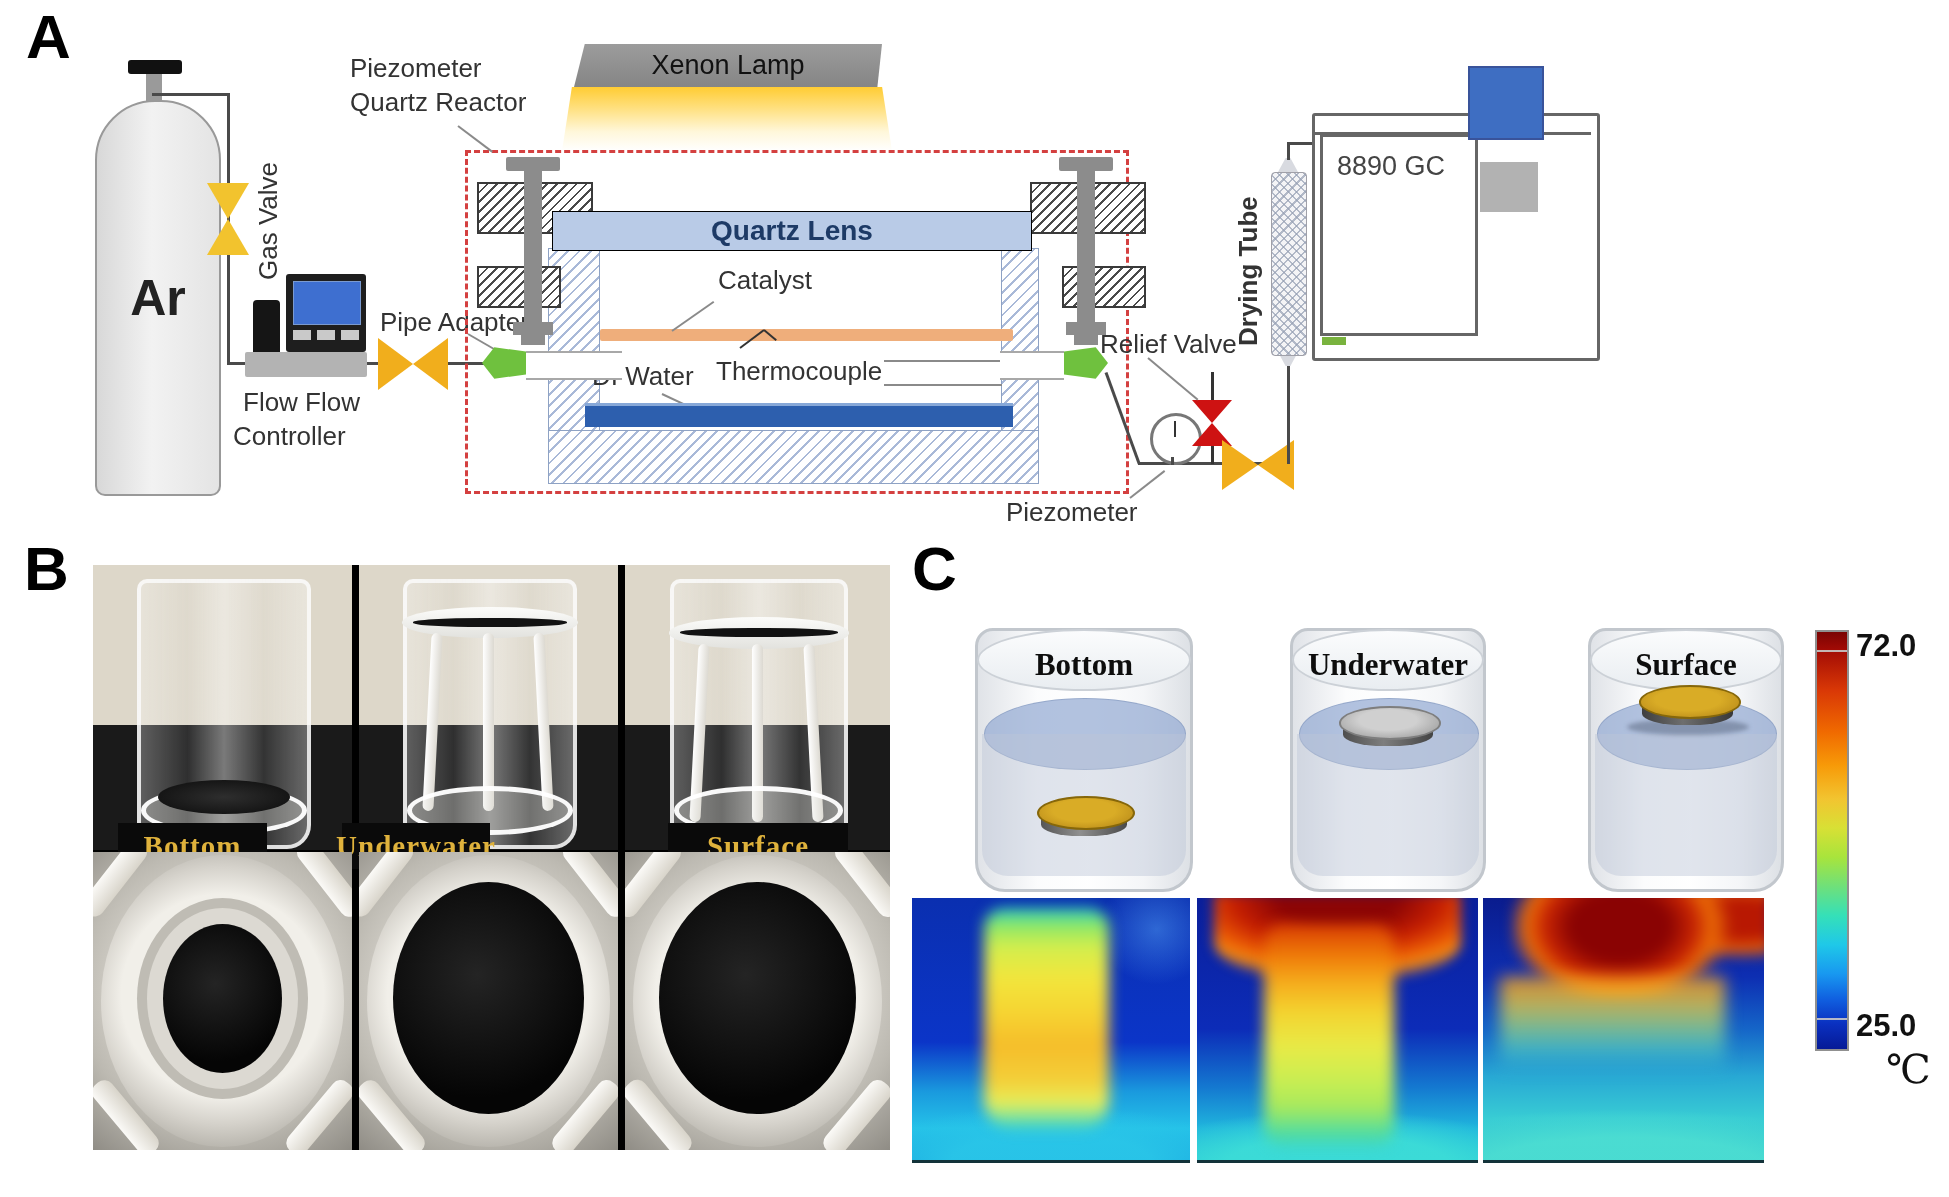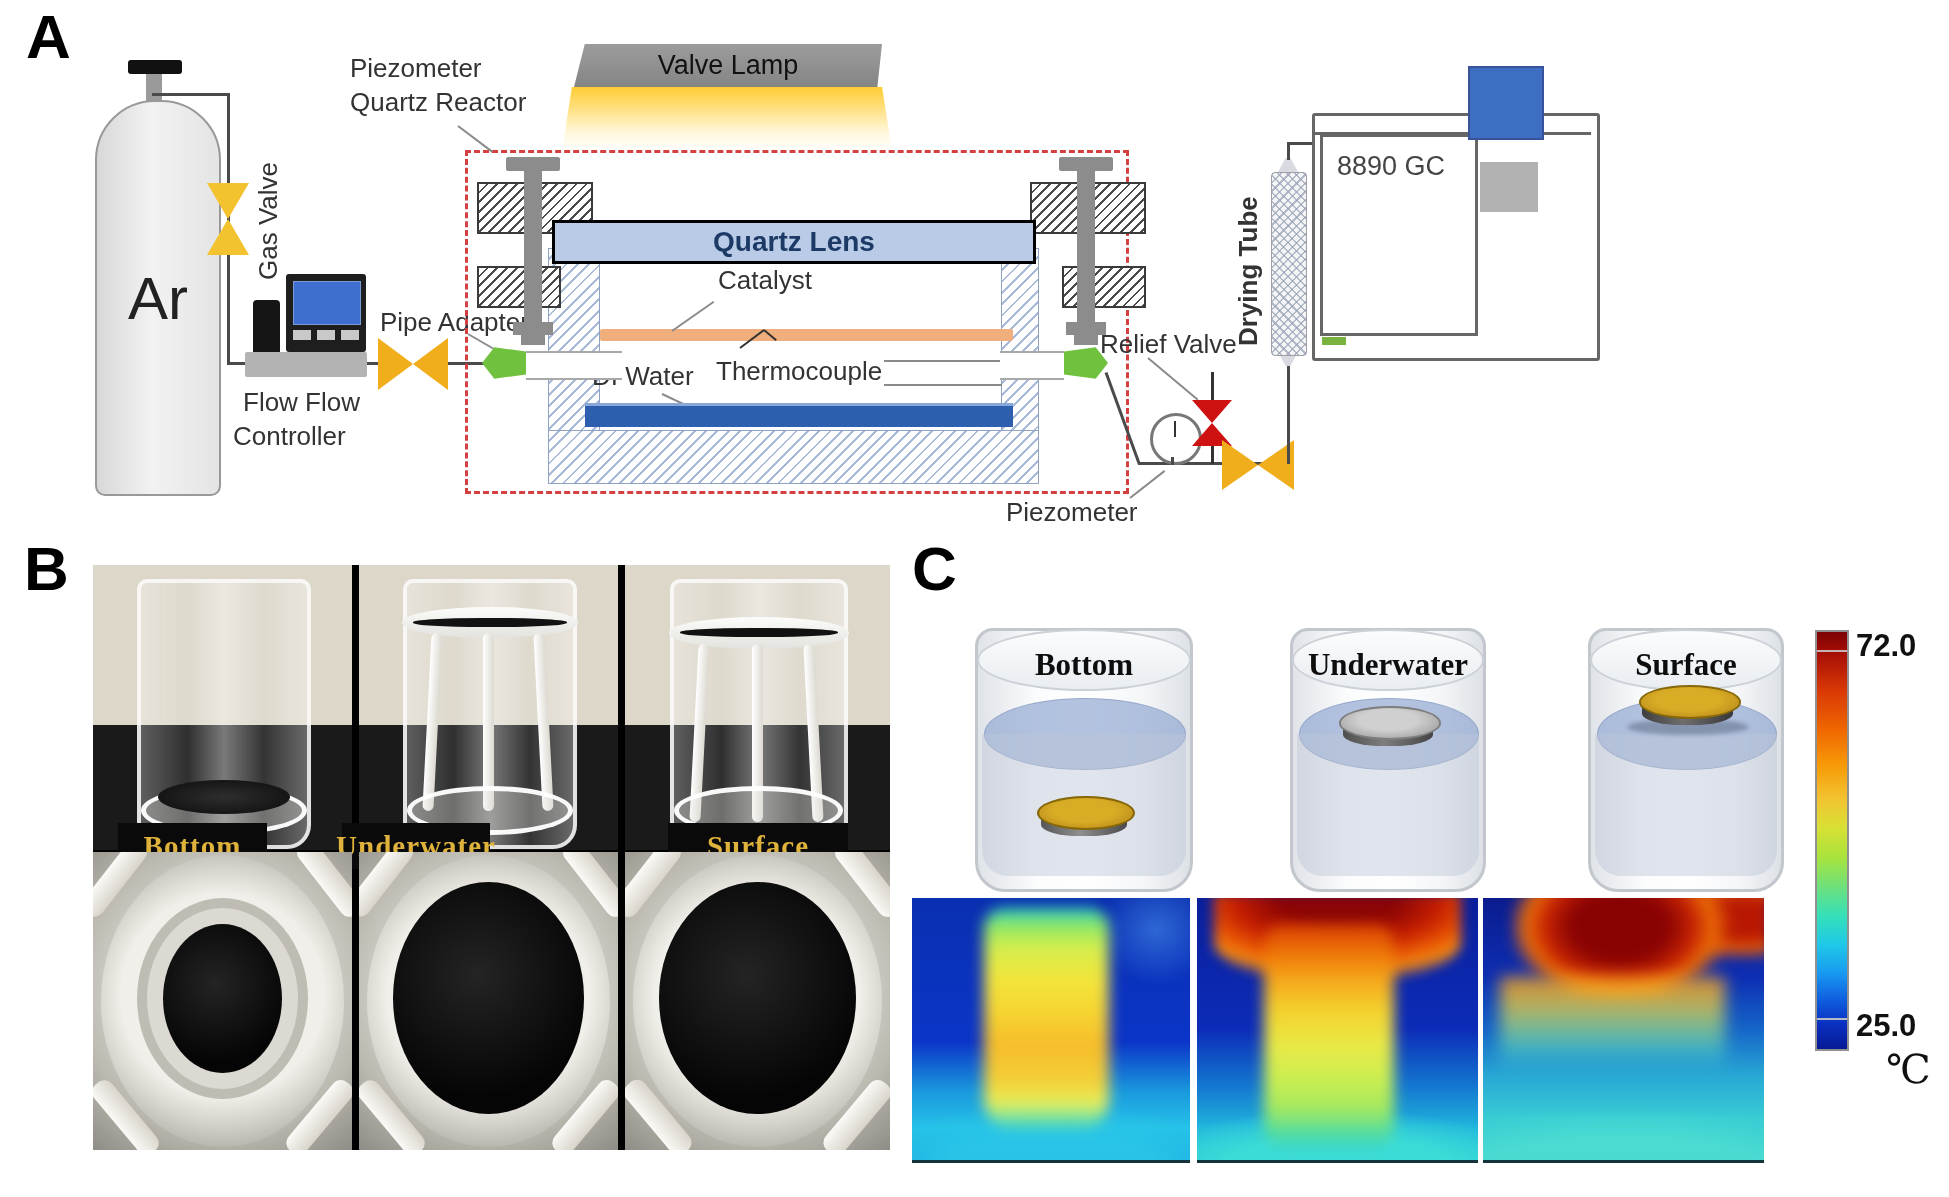--- a/index.html
+++ b/index.html
@@ -96,21 +96,21 @@
 </head>
 <body>
 
 <div class="fig">
 
   <div class="panel-letter" style="left:26px;top:6px;">A</div>
 
   <div class="abs" style="left:128px;top:60px;width:54px;height:14px;background:#111;border-radius:3px;"></div>
   <div class="abs" style="left:146px;top:74px;width:16px;height:28px;background:#9a9a9a;"></div>
   <div class="abs" style="left:95px;top:100px;width:122px;height:392px;border:2px solid #999;border-radius:60px 60px 10px 10px;background:linear-gradient(90deg,#d8d8d8,#f2f2f2 45%,#e4e4e4);display:flex;align-items:center;justify-content:center;">
-    <span style="font-size:60px;color:#222;">Ar</span>
+    <span style="font-size:50px;color:#222;font-weight:bold;">Ar</span>
   </div>
 
   <div class="ln" style="left:152px;top:93px;width:78px;height:3px;"></div>
   <div class="ln" style="left:227px;top:93px;width:3px;height:272px;"></div>
   <div class="ln" style="left:227px;top:362px;width:26px;height:3px;"></div>
 
   <div class="tri" style="left:207px;top:183px;border-left:21px solid transparent;border-right:21px solid transparent;border-top:36px solid #f2c32e;"></div>
   <div class="tri" style="left:207px;top:219px;border-left:21px solid transparent;border-right:21px solid transparent;border-bottom:36px solid #f2c32e;"></div>
   <div class="lbl vtext" style="left:252px;top:138px;height:142px;">Gas Valve</div>
 
@@ -133,42 +133,42 @@
   <div class="lbl" style="left:380px;top:306px;">Pipe Adapter</div>
   <div class="ld" style="left:468px;top:333px;width:37px;transform:rotate(30deg);"></div>
 
   <div class="abs" style="left:465px;top:150px;width:658px;height:338px;border:3px dashed #d44040;"></div>
   <div class="lbl" style="left:350px;top:52px;">Piezometer</div>
   <div class="lbl" style="left:350px;top:86px;">Quartz Reactor</div>
   <div class="ld" style="left:458px;top:125px;width:43px;transform:rotate(37deg);"></div>
 
   <div class="abs" style="left:562px;top:87px;width:330px;height:64px;clip-path:polygon(3% 0,97% 0,100% 100%,0 100%);background:linear-gradient(180deg,#ffcc33 0%,rgba(255,215,90,.75) 35%,rgba(255,232,150,.35) 70%,rgba(255,240,190,0) 100%);"></div>
   <div class="abs" style="left:574px;top:44px;width:308px;height:43px;clip-path:polygon(3.5% 0,100% 0,98.5% 100%,0 100%);background:linear-gradient(180deg,#9c9c9c,#858585);display:flex;align-items:center;justify-content:center;">
-    <span style="font-size:27px;color:#111;">Valve Lamp</span>
+    <span style="font-size:27px;color:#111;">Xenon Lamp</span>
   </div>
 
   <div class="hatchB" style="left:548px;top:248px;width:50px;height:234px;"></div>
   <div class="hatchB" style="left:1001px;top:248px;width:36px;height:234px;"></div>
   <div class="hatchB" style="left:548px;top:430px;width:489px;height:52px;"></div>
 
   <div class="hatchA" style="left:477px;top:182px;width:112px;height:48px;"></div>
   <div class="hatchA" style="left:477px;top:266px;width:80px;height:38px;"></div>
   <div class="bolt" style="left:524px;top:160px;width:18px;height:164px;"></div>
   <div class="bolt" style="left:506px;top:157px;width:54px;height:14px;border-radius:2px;"></div>
   <div class="bolt" style="left:513px;top:322px;width:40px;height:13px;"></div>
   <div class="bolt" style="left:521px;top:335px;width:24px;height:10px;"></div>
 
   <div class="hatchA" style="left:1030px;top:182px;width:112px;height:48px;"></div>
   <div class="hatchA" style="left:1062px;top:266px;width:80px;height:38px;"></div>
   <div class="bolt" style="left:1077px;top:160px;width:18px;height:164px;"></div>
   <div class="bolt" style="left:1059px;top:157px;width:54px;height:14px;border-radius:2px;"></div>
   <div class="bolt" style="left:1066px;top:322px;width:40px;height:13px;"></div>
   <div class="bolt" style="left:1074px;top:335px;width:24px;height:10px;"></div>
 
-  <div class="abs" style="left:552px;top:220px;width:478px;height:38px;background:#b9cbe7;border:3px solid #000000;display:flex;align-items:center;justify-content:center;">
+  <div class="abs" style="left:552px;top:211px;width:478px;height:38px;background:#b9cbe7;border:1px solid #000000;display:flex;align-items:center;justify-content:center;">
     <span style="font-size:28px;font-weight:600;color:#1d3a66;">Quartz Lens</span>
   </div>
 
   <div class="abs" style="left:600px;top:329px;width:413px;height:12px;background:#efae7b;border-radius:2px;"></div>
   <div class="lbl" style="left:718px;top:264px;">Catalyst</div>
   <div class="ld" style="left:672px;top:330px;width:51px;transform:rotate(-35deg);"></div>
 
   <div class="ld" style="left:740px;top:347px;width:30px;background:#333;transform:rotate(-37deg);"></div>
   <div class="ld" style="left:764px;top:329px;width:16px;background:#333;transform:rotate(40deg);"></div>
   <div class="lbl" style="left:716px;top:355px;">Thermocouple</div>

